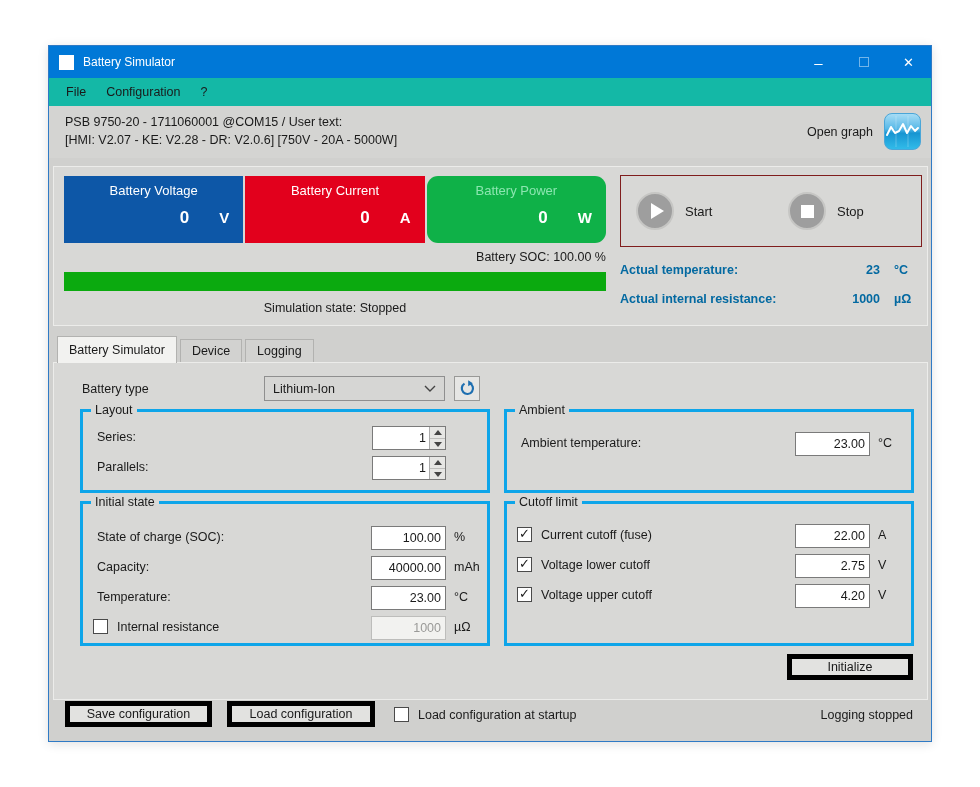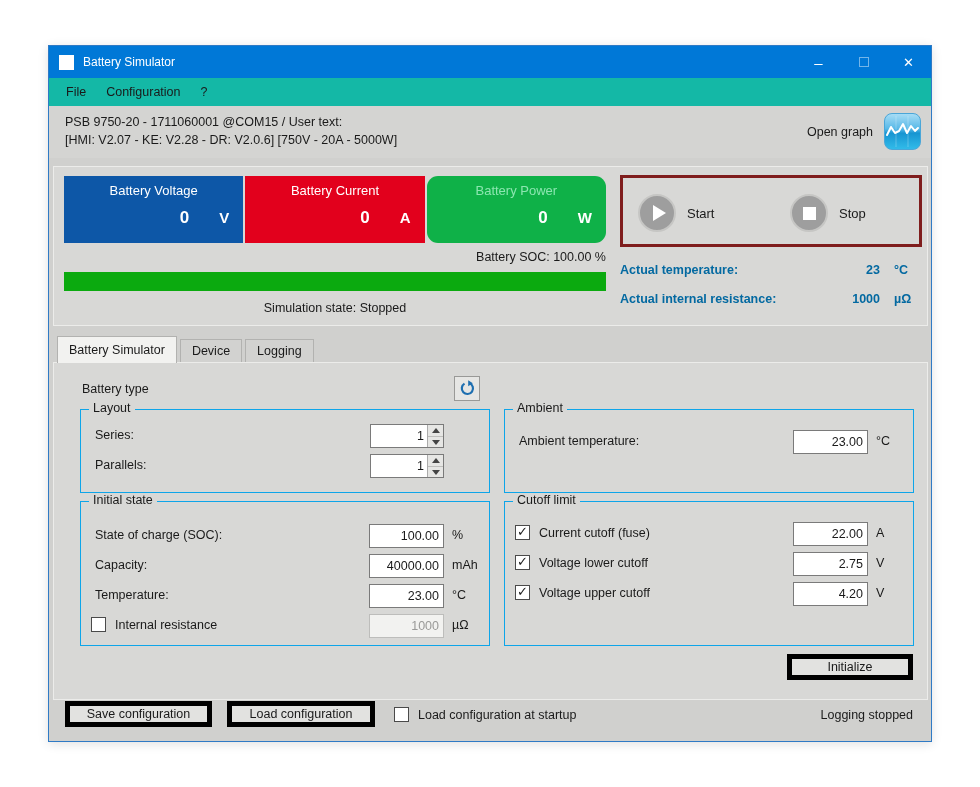--- a/index.html
+++ b/index.html
@@ -36,21 +36,21 @@
   .meter { flex:1; color:#ffffff; position:relative; }
   .meter-label { text-align:center; font-size:13px; margin-top:7px; }
   .meter-valrow { display:flex; justify-content:flex-end; align-items:baseline; margin-top:10px; padding-right:14px; }
   .meter-value { font-size:17px; font-weight:bold; margin-right:30px; }
   .meter-unit  { font-size:15px; font-weight:bold; }
   .soc-label  { position:absolute; top:83px; left:10px; width:542px; text-align:right; font-size:12.5px; color:#1a1a1a; }
   .soc-bar    { position:absolute; top:105px; left:10px; width:542px; height:19px; background:#b9b9b7; }
   .soc-fill   { height:100%; }
   .sim-state  { position:absolute; top:134px; left:10px; width:542px; text-align:center; font-size:12.5px; color:#1a1a1a; }
 
-  .transport-box { position:absolute; left:566px; top:8px; width:302px; height:72px; border:3px solid #7f1d1d; }
+  .transport-box { position:absolute; left:566px; top:8px; width:302px; height:72px; border:1px solid #7f1d1d; }
   .transport-btn { position:absolute; top:16px; display:flex; align-items:center; gap:11px; cursor:default; }
   .tb-start { left:15px; } .tb-stop { left:167px; }
   .circle { width:38px; height:38px; border-radius:50%; background:#9e9e9e; border:2px solid #c6c6c4;
             display:flex; align-items:center; justify-content:center; }
   .play-glyph { width:0; height:0; border-left:13px solid #ffffff; border-top:8px solid transparent; border-bottom:8px solid transparent; margin-left:4px; }
   .stop-glyph { width:13px; height:13px; background:#ffffff; }
   .transport-label { font-size:13px; color:#1a1a1a; }
   .stat-row { position:absolute; left:566px; width:302px; display:flex; align-items:flex-start; font-size:12.5px; color:#0369a1;font-weight:bold; }
   .stat-1 { top:96px; } .stat-2 { top:125px; }
   .stat-label { flex:1; }
@@ -66,21 +66,21 @@
   .tabpane { position:absolute; left:4px; top:316px; width:875px; height:338px;
              background:#d8d8d6; border:1px solid #ececea; }
 
   .bt-label { position:absolute; left:28px; top:19px; font-size:12.5px; color:#1a1a1a; }
   .dropdown { position:absolute; left:210px; top:13px; width:181px; height:25px; background:#d6d6d4;
               border:1px solid #8f8f8f; display:flex; align-items:center; font-size:12.5px; color:#1a1a1a; padding:0 8px; }
   .dropdown-text { flex:1; }
   .refresh-btn { position:absolute; left:400px; top:13px; width:26px; height:25px; background:#e6e6e4;
                  border:1px solid #999997; display:flex; align-items:center; justify-content:center; }
 
-  .group { position:absolute; border:1px solid #0ea5e9; }
+  .group { position:absolute; border:3px solid #0ea5e9; }
   .legend { position:absolute; top:-9px; left:8px; background:#d8d8d6; padding:0 4px; font-size:12.5px; color:#1a1a1a; }
   .grp-layout  { left:26px;  top:46px;  width:410px; height:84px; }
   .grp-ambient { left:450px; top:46px;  width:410px; height:84px; }
   .grp-initial { left:26px;  top:138px; width:410px; height:145px; }
   .grp-cutoff  { left:450px; top:138px; width:410px; height:145px; }
 
   .g-row { position:absolute; left:0; width:100%; height:24px; font-size:12.5px; color:#1a1a1a; }
   .f-label { position:absolute; left:14px; top:4px; }
   .f-label-cb { position:absolute; left:34px; top:4px; }
   .f-input { position:absolute; left:288px; top:0; width:75px; height:24px; border:1px solid #7a7a7a;
@@ -207,20 +207,26 @@
 
   <div class="tabstrip">
     <div class="tab active">Battery Simulator</div>
     <div class="tab">Device</div>
     <div class="tab">Logging</div>
   </div>
 
   <div class="tabpane">
 
     <div class="bt-label">Battery type</div>
+    <div class="dropdown">
+      <span class="dropdown-text">Lithium-Ion</span>
+      <svg width="12" height="8" viewBox="0 0 12 8">
+        <polyline points="1,1 6,6 11,1" fill="none" stroke="#444444" stroke-width="1.4"></polyline>
+      </svg>
+    </div>
     <div class="refresh-btn">
       <svg width="17" height="17" viewBox="0 0 17 17">
         <path d="M10.5 3.2 A5.6 5.6 0 1 1 5.5 3.6" fill="none" stroke="#1e6fb0" stroke-width="2.2"></path>
         <path d="M9.2 0.2 L13.8 3.2 L9.2 6.2 Z" fill="#1e6fb0"></path>
       </svg>
     </div>
 
     <div class="group grp-layout">
       <span class="legend">Layout</span>
       <div class="g-row" style="top:14px;">

